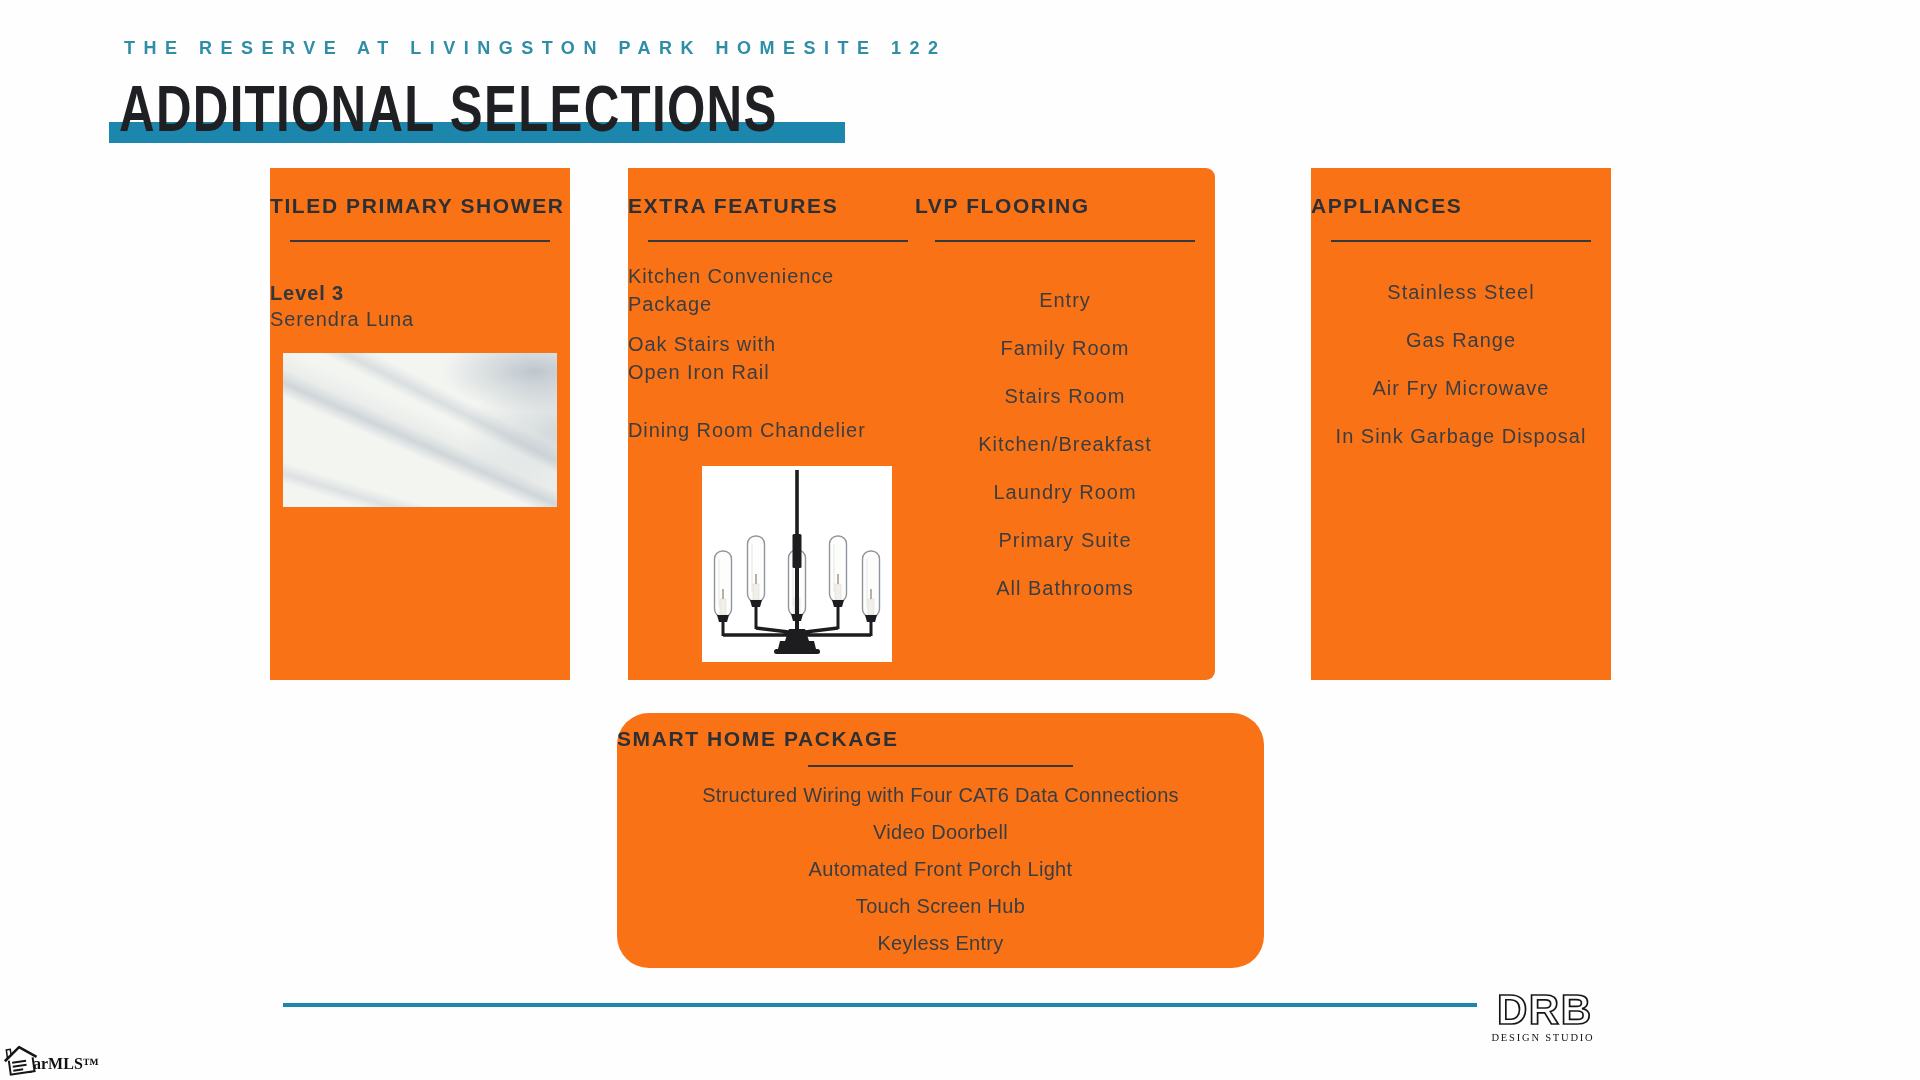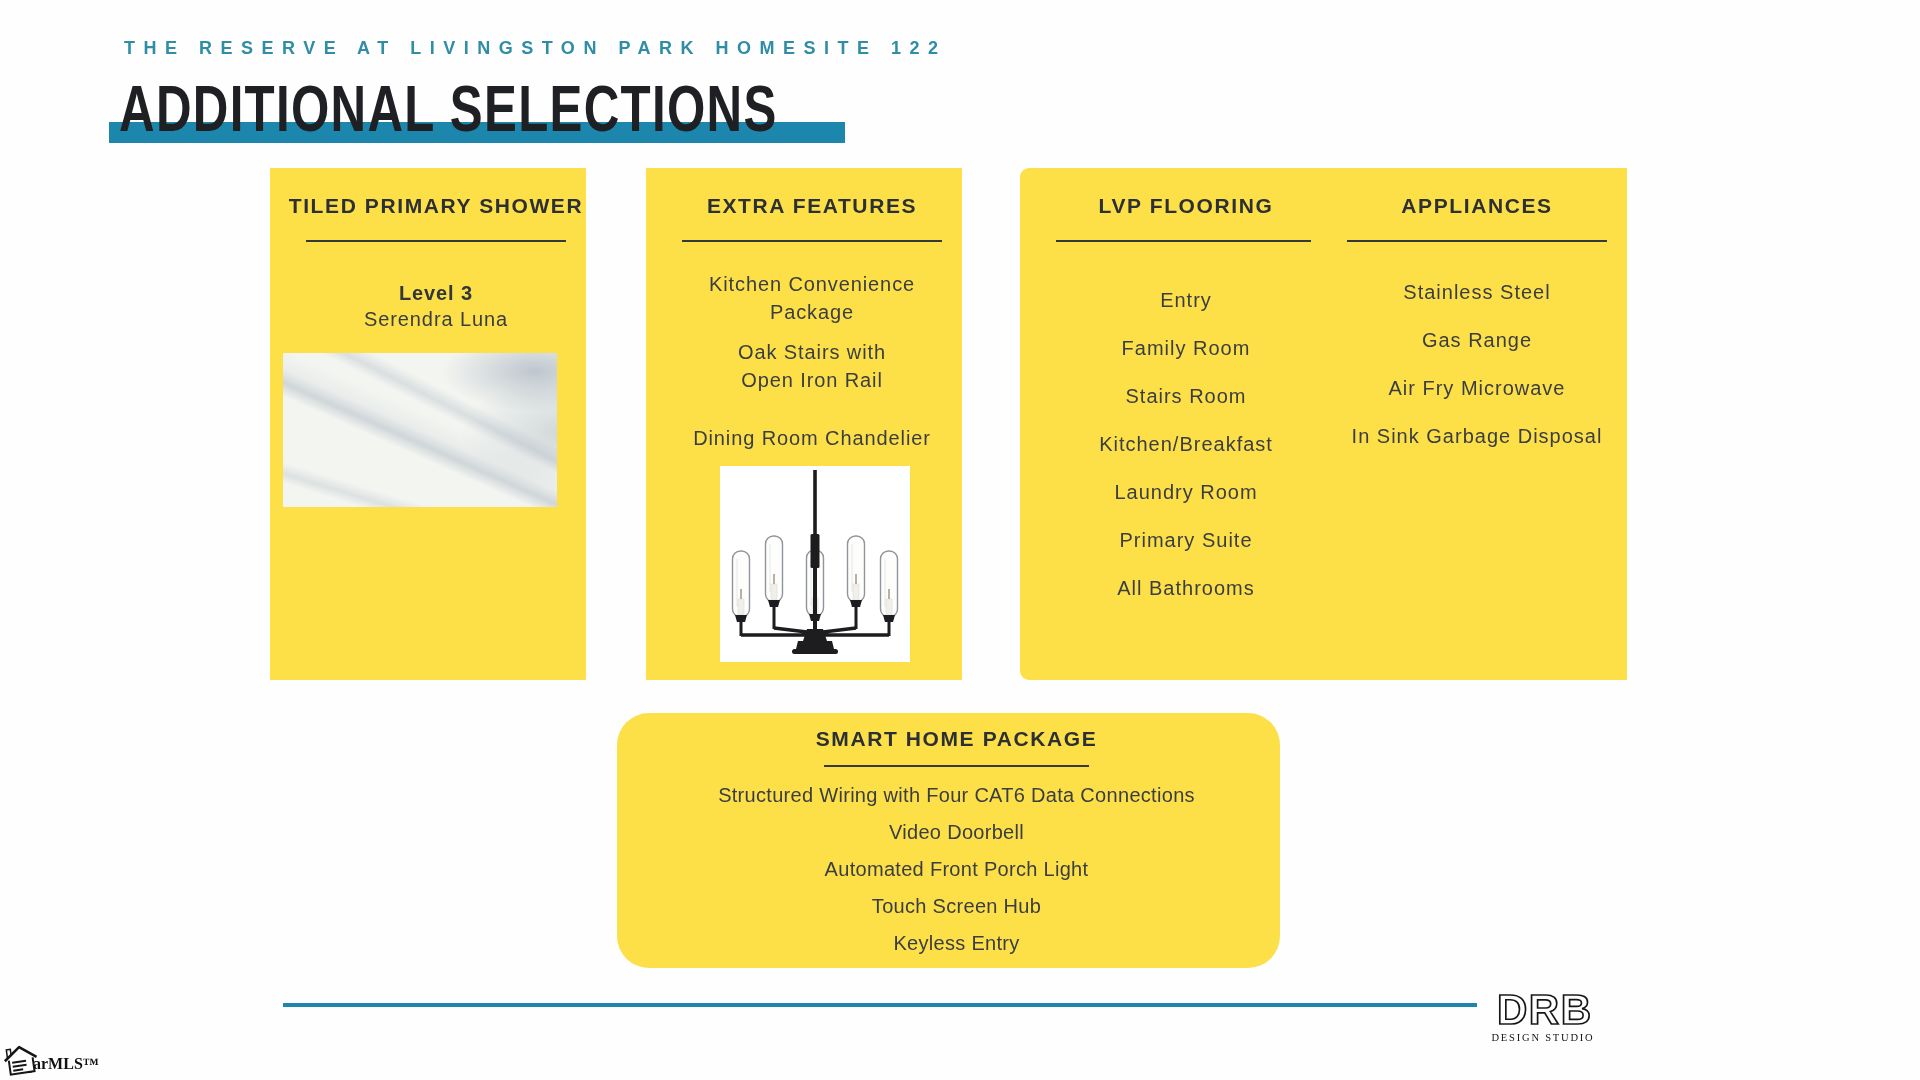--- a/index.html
+++ b/index.html
@@ -15,23 +15,23 @@
   .title-bar{
     position:absolute;left:109px;top:122px;width:736px;height:21px;background:#1d86ac;
   }
   .big-title{
     position:absolute;left:119px;top:76px;font-size:58px;line-height:58px;font-weight:800;
     color:#1f2023;letter-spacing:1.5px;white-space:nowrap;
     transform:scale(0.85,1.12);transform-origin:left top;
   }
   
   .card{
-    position:absolute;top:168px;width:300px;height:512px;background:#fde047;text-align:center;padding-left:16px;
-  }
-  .card.c1{left:270px;} .card.c2{left:646px;} .card.c3{left:1020px;border-radius:9px;} .card.c4{left:1311px;}
+    position:absolute;top:168px;width:300px;height:512px;background:#f97316;text-align:left;
+  }
+  .card.c1{left:270px;} .card.c2{left:628px;} .card.c3{left:915px;border-radius:9px;} .card.c4{left:1311px;}
   .card.c5{left:617px;top:713px;width:647px;height:255px;border-radius:32px;}
   .card-title{
     padding-top:26px;font-size:21px;font-weight:700;letter-spacing:1.6px;color:#2c2f34;
   }
   .rule{width:260px;border:none;border-top:2px solid #36383c;margin:22px auto 0;}
   .c5 .card-title{padding-top:14px;}
   .c5 .rule{width:265px;margin-top:14px;}
   
   .level-block{margin-top:38px;font-size:20px;line-height:26px;letter-spacing:0.9px;}
   .level-line1{font-weight:700;color:#33363b;}
@@ -40,21 +40,21 @@
     background-color:#f3f5f1;
     background-image:
       radial-gradient(130px 56px at 92% 12%, rgba(146,160,177,.55), rgba(146,160,177,0) 72%),
       radial-gradient(150px 80px at 103% 52%, rgba(152,165,180,.38), rgba(152,165,180,0) 70%),
       linear-gradient(24deg, rgba(150,163,178,0) 40%, rgba(150,163,178,.38) 45%, rgba(150,163,178,.10) 50%, rgba(150,163,178,0) 57%),
       linear-gradient(27deg, rgba(158,170,184,0) 59%, rgba(158,170,184,.30) 63%, rgba(158,170,184,0) 68%),
       linear-gradient(17deg, rgba(163,174,187,0) 10%, rgba(163,174,187,.28) 14%, rgba(163,174,187,0) 19%);
   }
   
   .feature{font-size:20px;line-height:28px;letter-spacing:0.9px;}
-  .feature.f1{margin-top:28px;}
+  .feature.f1{margin-top:20px;}
   .feature.f2{margin-top:12px;}
   .feature.f3{margin-top:30px;}
   .chandelier{position:absolute;left:74px;top:298px;width:190px;height:196px;}
   
   .item-list{margin-top:34px;}
   .c4 .item-list{margin-top:26px;}
   .item-list .item{
     height:48px;display:flex;align-items:center;justify-content:center;
     font-size:20px;letter-spacing:1px;
   }

